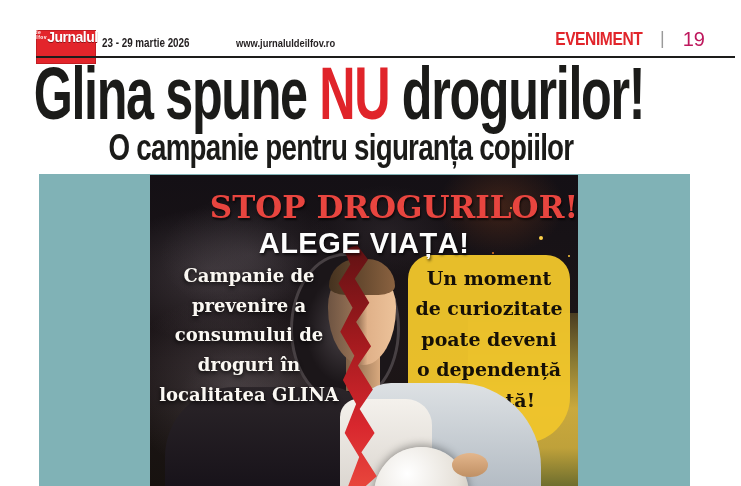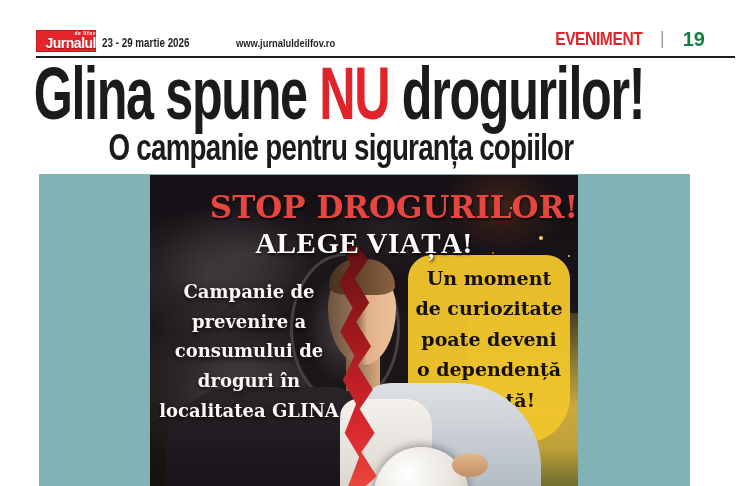--- a/index.html
+++ b/index.html
@@ -1,35 +1,35 @@
 <!DOCTYPE html>
 <html><head>
 <meta charset="utf-8">
 <style>
   html,body{margin:0;padding:0;background:#ffffff;}
   .page{position:relative;width:741px;height:486px;background:#ffffff;overflow:hidden;
         font-family:"Liberation Sans",sans-serif;}
 
   
   .masthead{position:absolute;left:0;top:0;width:741px;height:60px;}
-  .logo-box{position:absolute;left:36px;top:30px;width:60px;height:22px;background:#e3252b;
-            display:flex;flex-direction:column;align-items:flex-end;justify-content:center;
+  .logo-box{position:absolute;left:36px;top:30px;width:60px;height:34px;background:#e3252b;
+            display:flex;flex-direction:row;align-items:flex-start;justify-content:center;
             box-shadow:0 0 0 1px #c21d22 inset;}
   .logo-sub{font-size:5px;font-weight:bold;color:#ffffff;letter-spacing:.5px;line-height:5px;}
   .logo-main{font-size:14px;font-weight:bold;color:#ffffff;letter-spacing:-.5px;line-height:15px;
              text-shadow:0 1px 0 #8e1216;}
   .date-range{position:absolute;left:102px;top:36px;font-size:12px;font-weight:bold;color:#231f20;
               transform:scaleX(.82);transform-origin:left center;white-space:nowrap;}
   .website{position:absolute;left:236px;top:37px;font-size:11px;font-weight:bold;color:#231f20;
            transform:scaleX(.85);transform-origin:left center;white-space:nowrap;}
   .section-group{position:absolute;right:36px;top:28px;display:flex;gap:18px;}
   .section-label{font-size:19px;font-weight:bold;color:#e1252b;letter-spacing:-.5px;
                  transform:scaleX(.82);transform-origin:right center;white-space:nowrap;}
   .section-sep{font-size:18px;color:#9a9a9a;font-weight:normal;}
-  .page-number{font-size:20px;font-weight:bold;color:#15803d;}
+  .page-number{font-size:20px;font-weight:normal;color:#be185d;}
   .header-rule{position:absolute;left:36px;top:56px;width:699px;height:2px;background:#1d1d1b;}
 
   
   .headline{position:absolute;left:0;top:54px;width:677px;height:80px;display:flex;
             align-items:center;justify-content:center;white-space:nowrap;}
   .headline-inner{font-size:74px;font-weight:bold;letter-spacing:-2px;color:#1b1b19;
                   transform:scaleX(.68);transform-origin:center;line-height:74px;}
   .headline-accent{color:#e0242a;}
   .subheadline{position:absolute;left:0;top:128px;width:682px;height:40px;display:flex;
                align-items:center;justify-content:center;white-space:nowrap;}
@@ -98,24 +98,24 @@
         clip-path:polygon(50% 0%,75% 6%,45% 14%,78% 24%,48% 32%,82% 42%,52% 50%,86% 60%,56% 68%,
                   90% 78%,60% 86%,95% 96%,70% 100%,30% 100%,55% 88%,22% 78%,48% 66%,18% 56%,
                   44% 46%,12% 36%,40% 26%,8% 16%,35% 8%,20% 2%);}
 
   
   .poster-title{position:absolute;left:0;top:14px;width:428px;z-index:8;text-align:right;
         font-family:"DejaVu Serif",serif;font-weight:bold;font-size:31px;letter-spacing:0px;
         color:#e8453f;text-shadow:1px 2px 2px rgba(0,0,0,.65);white-space:nowrap;}
   .poster-subtitle{position:absolute;left:0;top:52px;width:428px;z-index:8;text-align:center;
         font-weight:bold;font-size:29px;letter-spacing:.5px;color:#fdfdfd;
-        text-shadow:1px 2px 3px rgba(0,0,0,.7);white-space:nowrap;font-family:Liberation Serif, serif;}
+        text-shadow:1px 2px 3px rgba(0,0,0,.7);white-space:nowrap;}
   .left-caption{position:absolute;left:3px;top:86px;width:192px;z-index:8;text-align:center;
         font-family:"DejaVu Serif",serif;font-weight:bold;font-size:18px;line-height:1.65;
-        color:#fbf8f3;text-shadow:0 2px 4px rgba(0,0,0,.85);margin-top:16px;}
+        color:#fbf8f3;text-shadow:0 2px 4px rgba(0,0,0,.85);}
 </style>
 </head>
 <body>
 
 <div class="page">
 
   <div class="masthead">
     <div class="logo-box">
       <span class="logo-sub">de Ilfov</span>
       <span class="logo-main">Jurnalul</span>

